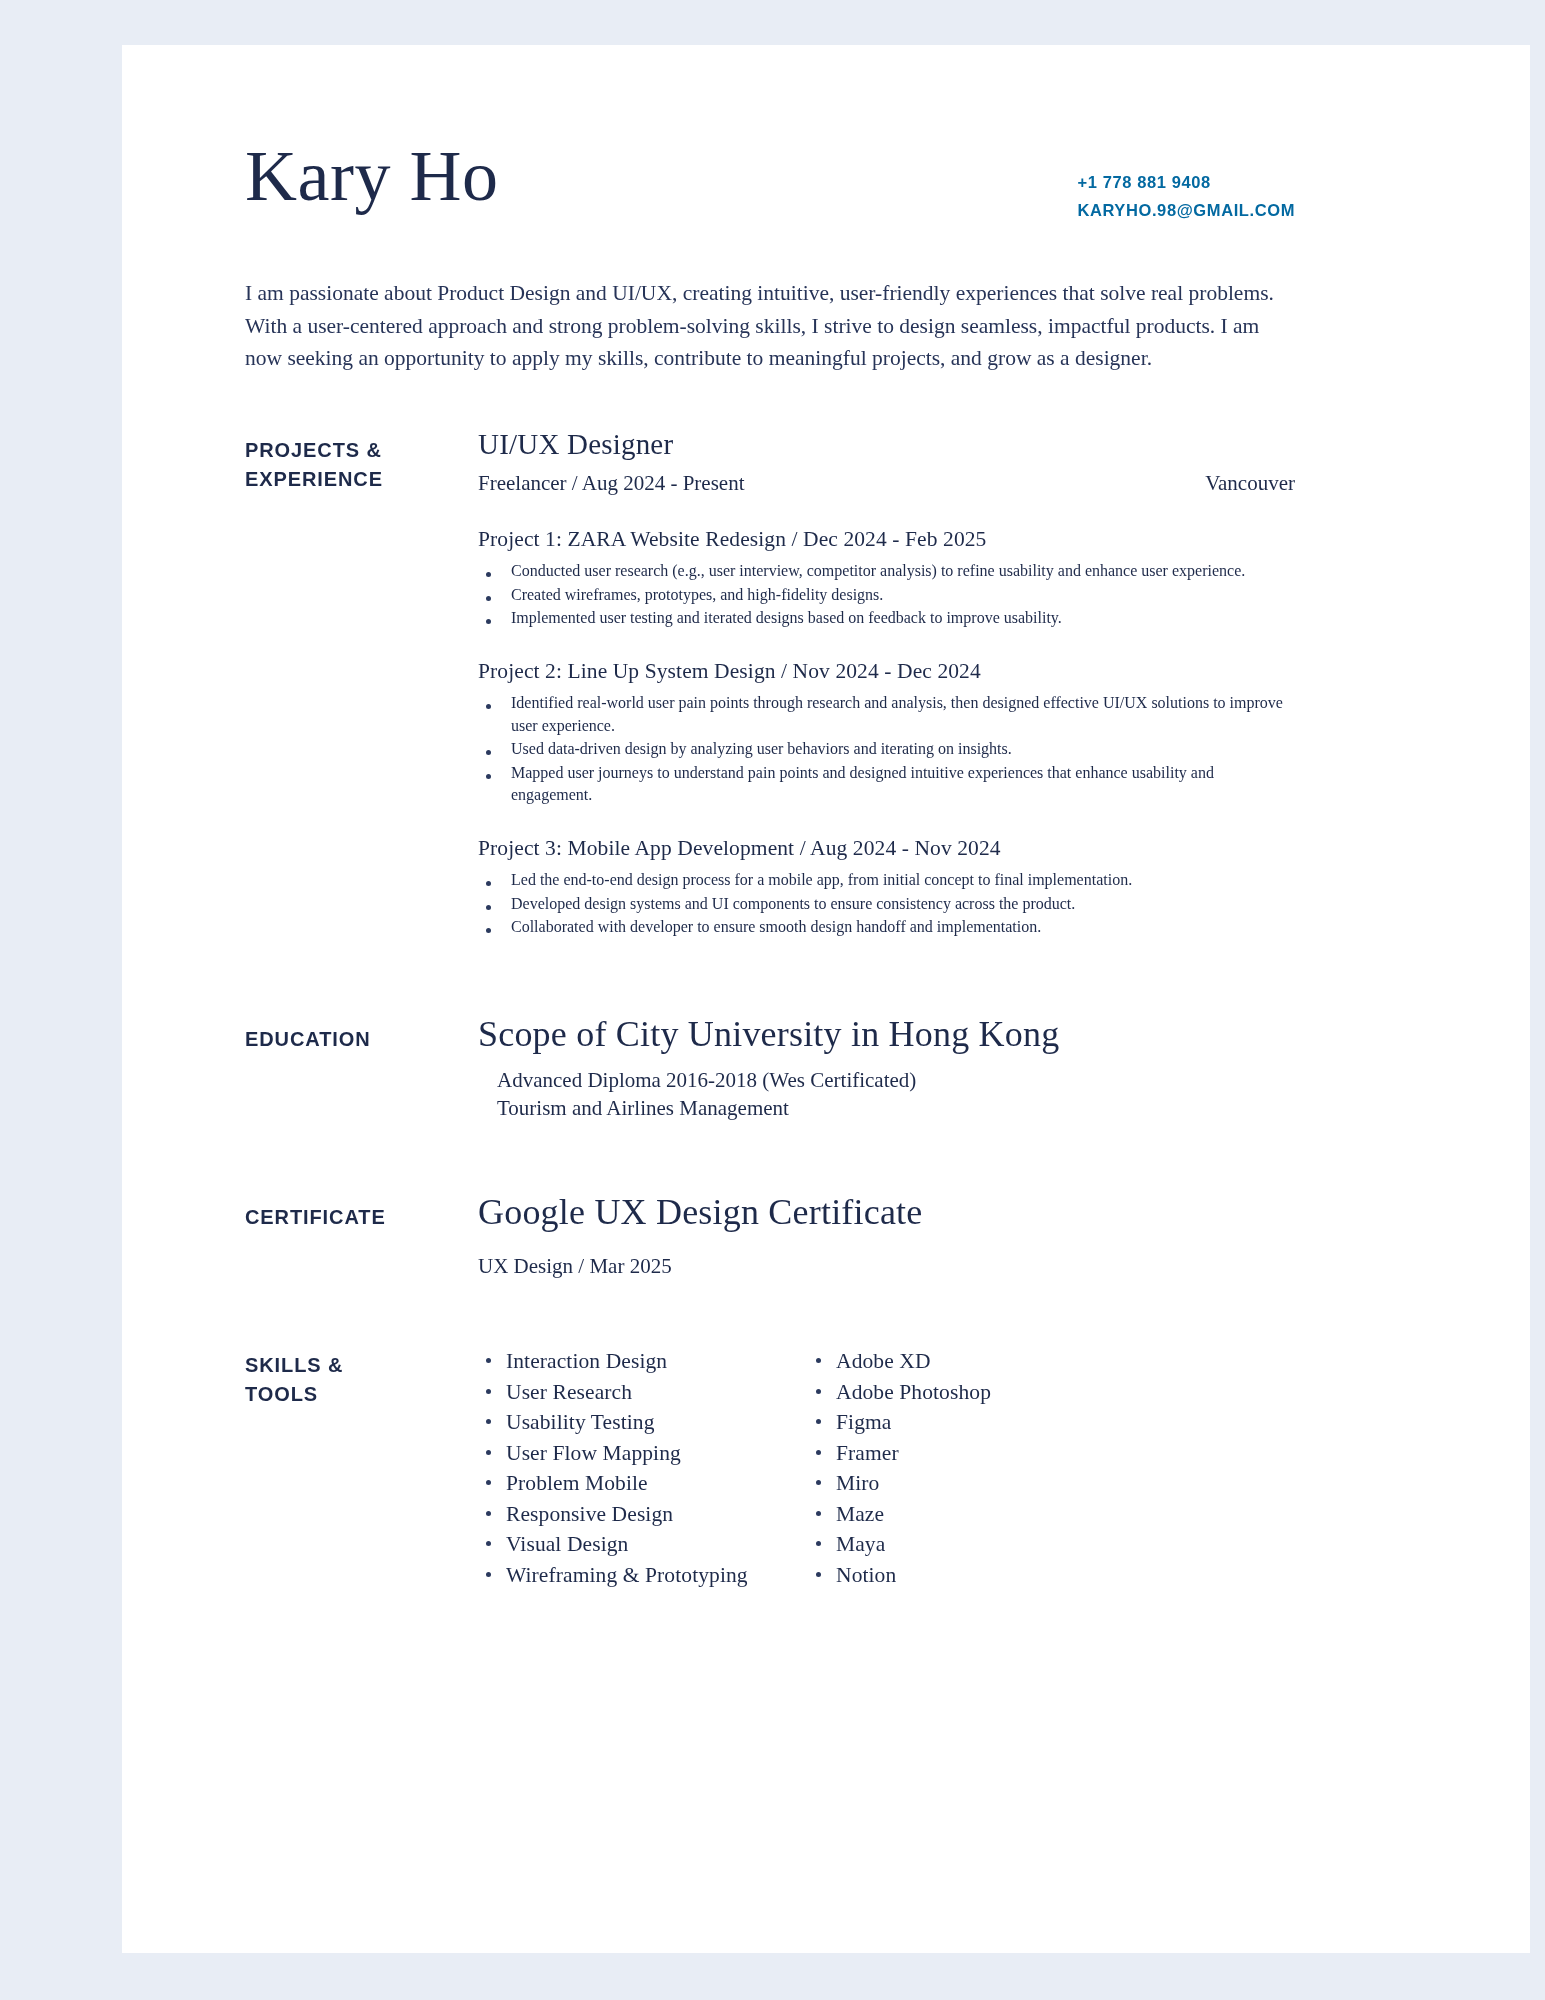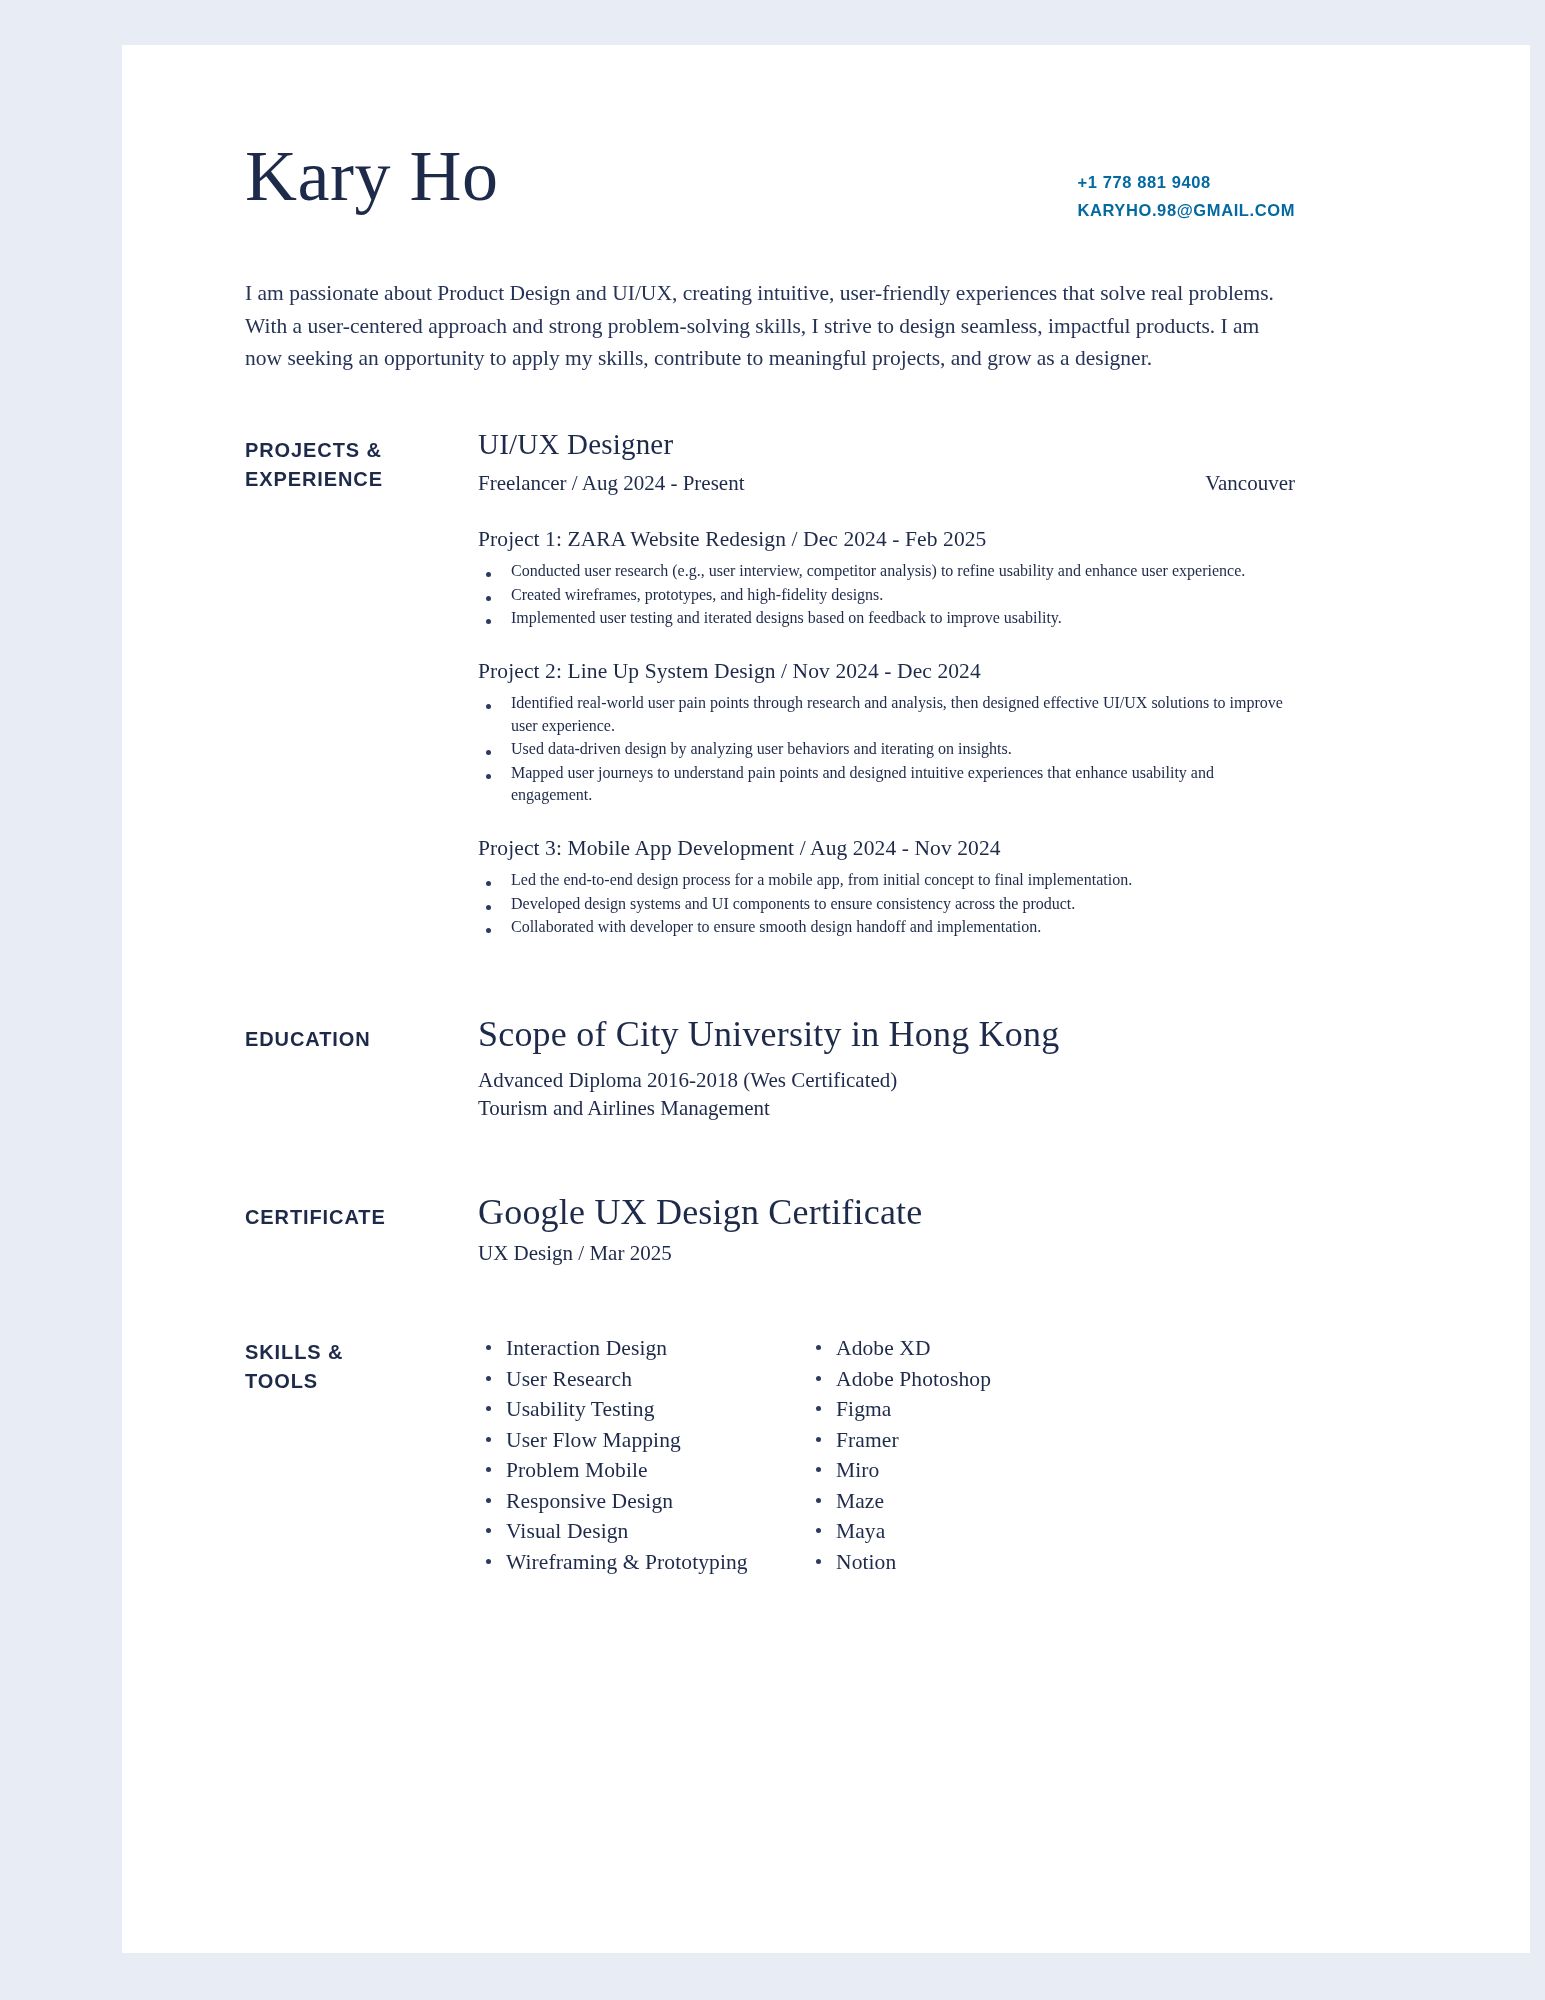--- a/index.html
+++ b/index.html
@@ -160,22 +160,22 @@
     font-weight: 400;
     line-height: 1.13;
     letter-spacing: 0.2px;
   }
 
   .block-line {
     font-size: 21px;
     line-height: 1.34;
   }
 
-  .edu-lines { margin-top: 11px; }
-  .cert-lines { margin-top: 6px; }
+  .edu-lines { margin-top: 11px; margin-left: 19px; }
+  .cert-lines { margin-top: 19px; }
 
   
   .skills-cols {
     display: flex;
     align-items: flex-start;
   }
 
   .skills-col-a { flex: 0 0 330px; }
   .skills-col-b { flex: 1 1 auto; }
 

